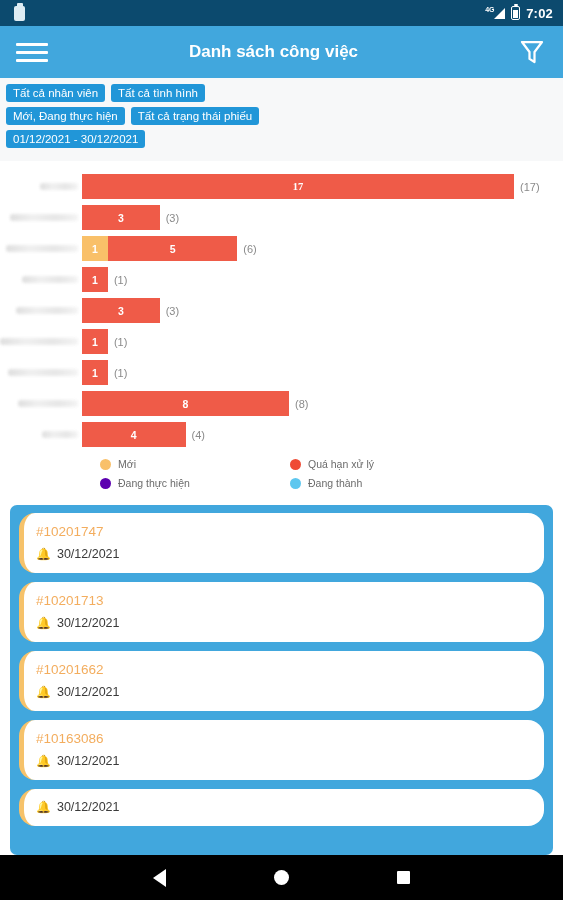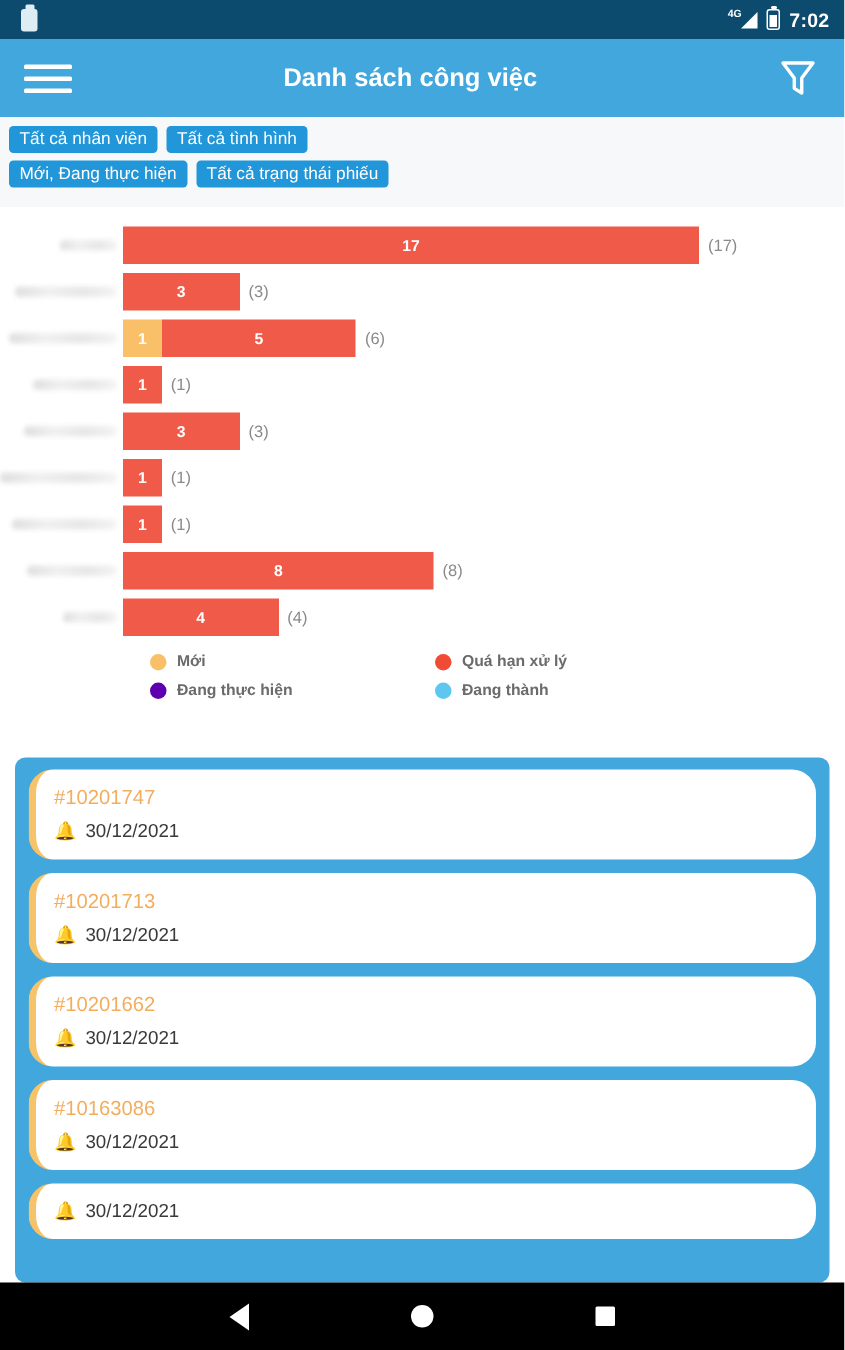--- a/index.html
+++ b/index.html
@@ -61,21 +61,21 @@
     filter: blur(1.6px); opacity: .85;
   }
   .bbars { display: flex; align-items: center; flex: 1; height: 100%; }
   .seg { height: 25px; display: flex; align-items: center; justify-content: center;
          color: #fff; font-size: 10.5px; font-weight: bold; }
   .seg.red { background: #ef5b48; }
   .seg.amber { background: #f9c069; }
   .btotal { font-size: 11px; color: #8a8a8a; margin-left: 6px; white-space: nowrap; }
 
   
-  .legend { display: flex; padding: 6px 0 10px 100px; font-weight: bold; }
+  .legend { display: flex; padding: 6px 0 10px 100px; }
   .legend-col { display: flex; flex-direction: column; gap: 7px; }
   .legend-col.c1 { width: 190px; }
   .legend-item { display: flex; align-items: center; gap: 7px; }
   .dot { width: 11px; height: 11px; border-radius: 50%; flex: 0 0 11px; }
   .legend-text { font-size: 10.5px; color: #6b6b6b; }
 
   
   .list-panel {
     position: absolute; left: 10px; right: 10px; top: 505px; bottom: 45px;
     background: #41a7dd; border-radius: 7px; padding: 8px 9px 0 9px; overflow: hidden;
@@ -130,30 +130,33 @@
 
   <div class="chips">
     <div class="chip-row">
       <div class="chip">Tất cả nhân viên</div>
       <div class="chip">Tất cả tình hình</div>
     </div>
     <div class="chip-row">
       <div class="chip">Mới, Đang thực hiện</div>
       <div class="chip">Tất cả trạng thái phiếu</div>
     </div>
+    <div class="chip-row">
+      <div class="chip">01/12/2021 - 30/12/2021</div>
+    </div>
   </div>
 
   <div class="chart-card">
     <div class="chart-rows" id="chart-rows">
         <div class="brow">
           <div class="blabel">
             <div class="blur-label" style="width: 38px;"></div>
           </div>
           <div class="bbars">
-            <div class="seg red" style="background: rgb(239, 91, 72); width: 384px;">17</div>
+            <div class="seg red" style="background: rgb(239, 91, 72); width: 432px; font-family: Liberation Serif, serif;">17</div>
             <div class="btotal">(17)</div>
           </div>
         </div>
         <div class="brow">
           <div class="blabel">
             <div class="blur-label" style="width: 68px;"></div>
           </div>
           <div class="bbars">
             <div class="seg red" style="background: rgb(239, 91, 72); width: 77.6471px;">3</div>
             <div class="btotal">(3)</div>

